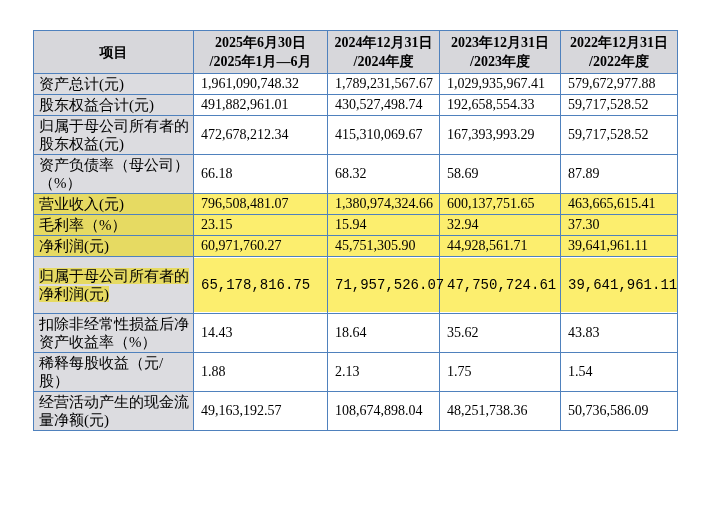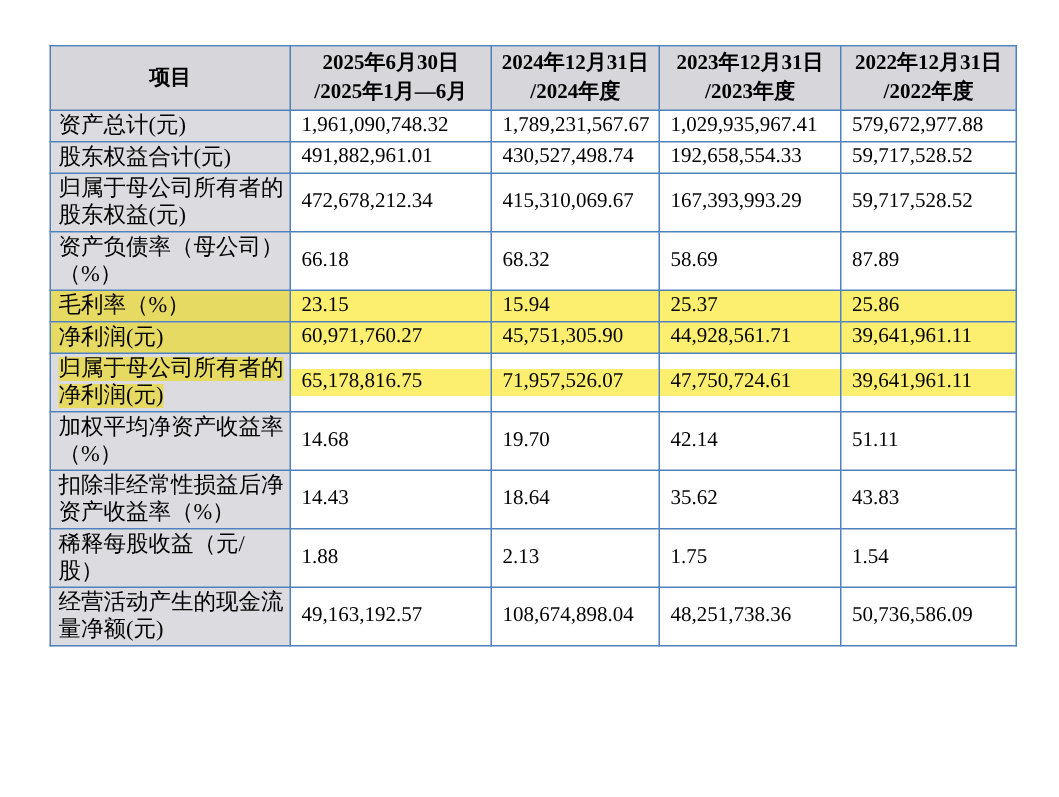--- a/index.html
+++ b/index.html
@@ -47,21 +47,22 @@
     line-height:18px;
     padding:1px 7px;
     text-align:left;
   }
   tr.hl-row td.label{background:var(--hl-label);}
   tr.hl-row td.num{background:var(--hl-value);}
   .mark{background:var(--hl-label);text-align:right;}
   td.num .stripe{
     background:var(--hl-value);
     margin:0 -7px;
-    padding:0 7px;
+    padding:18px 7px;
+    font-family:Liberation Mono, monospace;
   }
 </style>
 </head>
 <body>
 
 <div class="table-wrap">
   <table>
     <colgroup>
       <col style="width:160px">
       <col style="width:134px">
@@ -113,25 +114,32 @@
           <td class="num">59,717,528.52</td>
         </tr>
         <tr>
           <td class="label">资产负债率（母公司）（%）</td>
           <td class="num">66.18</td>
           <td class="num">68.32</td>
           <td class="num">58.69</td>
           <td class="num">87.89</td>
         </tr>
         <tr class="hl-row">
+          <td class="label">营业收入(元)</td>
+          <td class="num">796,508,481.07</td>
+          <td class="num">1,380,974,324.66</td>
+          <td class="num">600,137,751.65</td>
+          <td class="num">463,665,615.41</td>
+        </tr>
+        <tr class="hl-row">
           <td class="label">毛利率（%）</td>
           <td class="num">23.15</td>
           <td class="num">15.94</td>
-          <td class="num">25.37</td>
-          <td class="num">25.86</td>
+          <td class="num">32.94</td>
+          <td class="num">37.30</td>
         </tr>
         <tr class="hl-row">
           <td class="label">净利润(元)</td>
           <td class="num">60,971,760.27</td>
           <td class="num">45,751,305.90</td>
           <td class="num">44,928,561.71</td>
           <td class="num">39,641,961.11</td>
         </tr>
         <tr>
           <td class="label"><span class="mark">归属于母公司所有者的净利润(元)</span></td>
@@ -140,27 +148,20 @@
           </td>
           <td class="num">
             <div class="stripe">71,957,526.07</div>
           </td>
           <td class="num">
             <div class="stripe">47,750,724.61</div>
           </td>
           <td class="num">
             <div class="stripe">39,641,961.11</div>
           </td>
-        </tr>
-        <tr>
-          <td class="label">加权平均净资产收益率（%）</td>
-          <td class="num">14.68</td>
-          <td class="num">19.70</td>
-          <td class="num">42.14</td>
-          <td class="num">51.11</td>
         </tr>
         <tr>
           <td class="label">扣除非经常性损益后净资产收益率（%）</td>
           <td class="num">14.43</td>
           <td class="num">18.64</td>
           <td class="num">35.62</td>
           <td class="num">43.83</td>
         </tr>
         <tr>
           <td class="label">稀释每股收益（元/股）</td>

